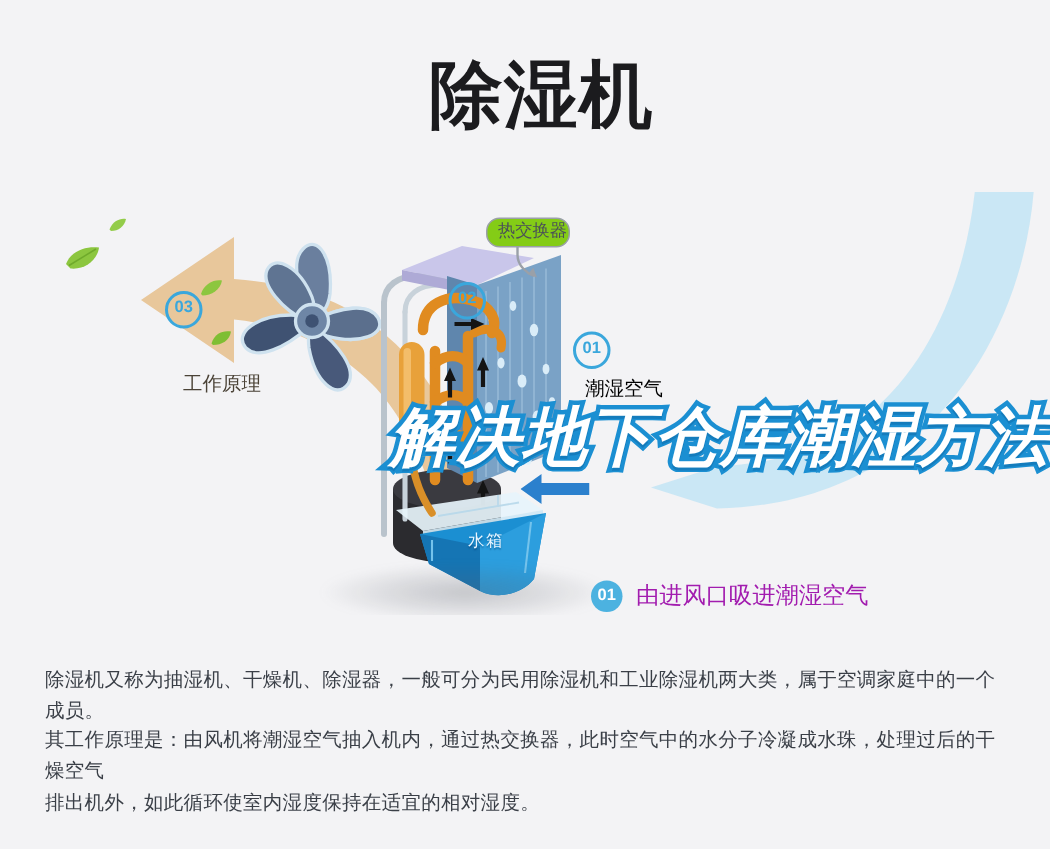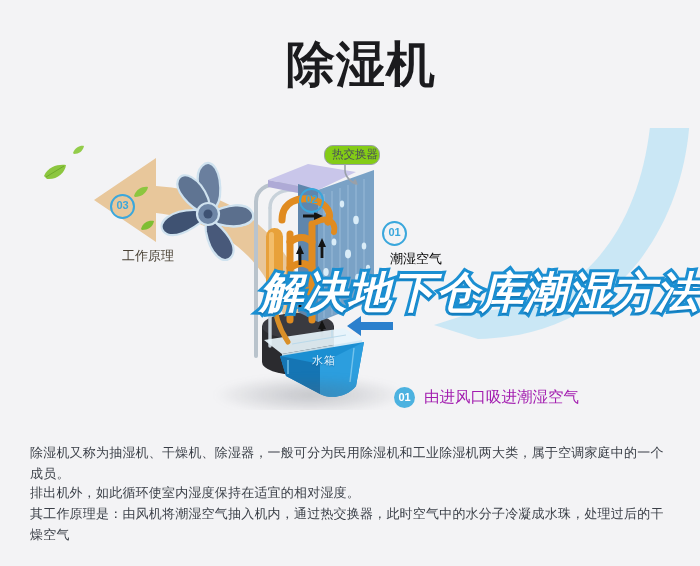--- a/index.html
+++ b/index.html
@@ -270,17 +270,17 @@
   </div>
 
   <div class="overlay">
     <span>解决地下仓库潮湿方法</span>
   </div>
 
   <div class="para p1">
     <span class="ln">除湿机又称为抽湿机、干燥机、除湿器，一般可分为民用除湿机和工业除湿机两大类，属于空调家庭中的一个成员。</span>
   </div>
   <div class="para p2">
+    <span class="ln">其工作原理是：由风机将潮湿空气抽入机内，通过热交换器，此时空气中的水分子冷凝成水珠，处理过后的干燥空气</span>
     <span class="ln">排出机外，如此循环使室内湿度保持在适宜的相对湿度。</span>
-    <span class="ln">其工作原理是：由风机将潮湿空气抽入机内，通过热交换器，此时空气中的水分子冷凝成水珠，处理过后的干燥空气</span>
   </div>
 
 </div>
 
 </body></html>

